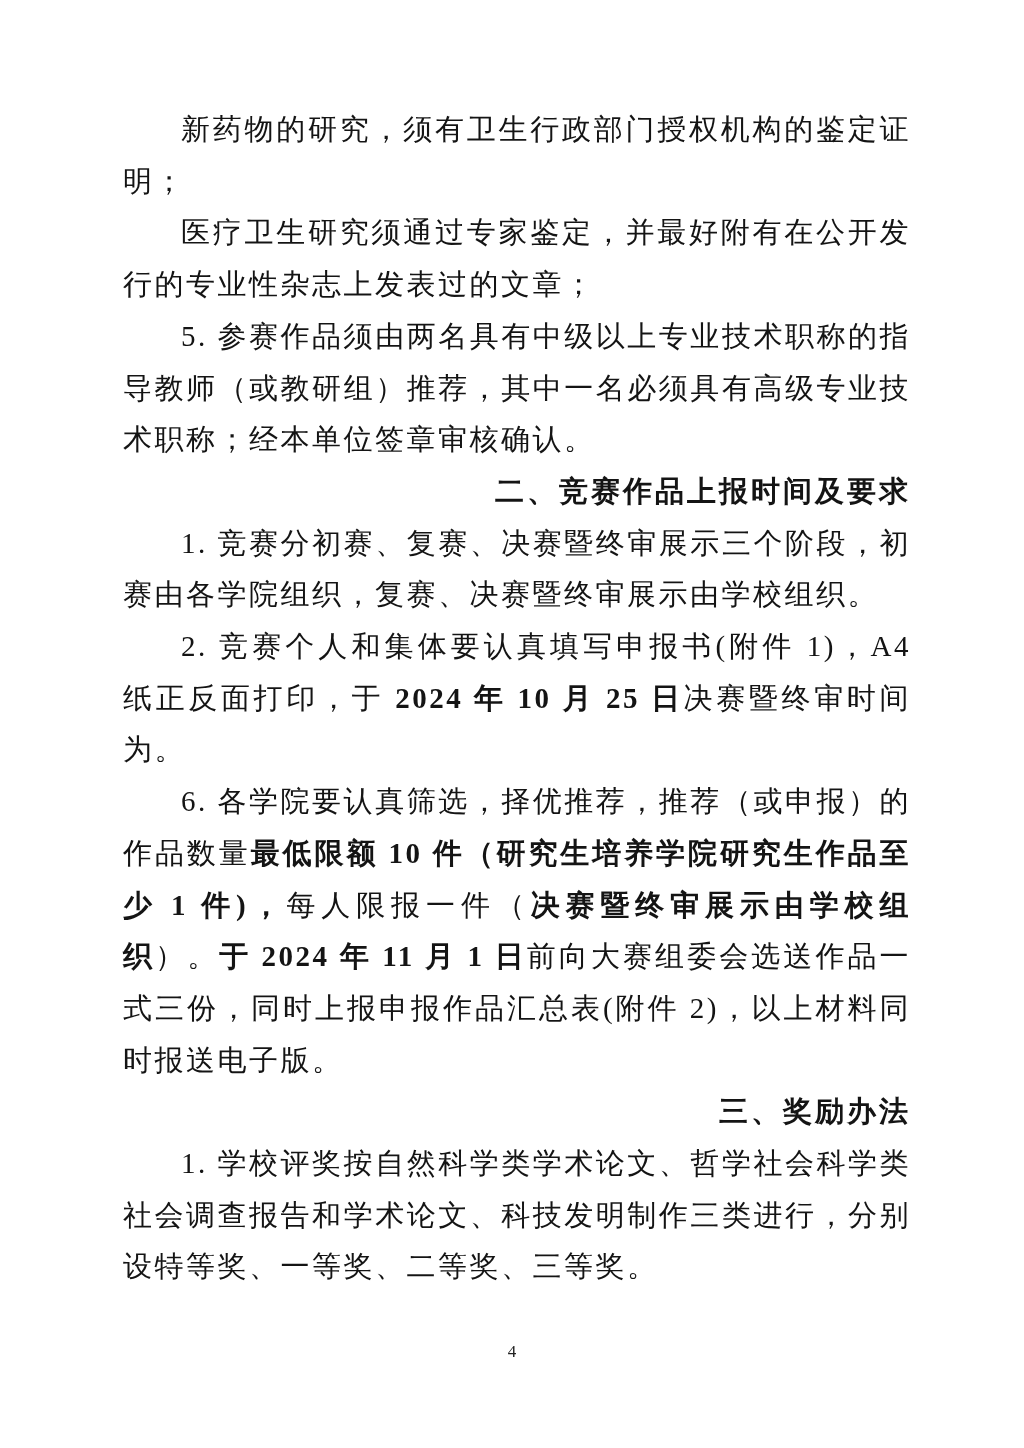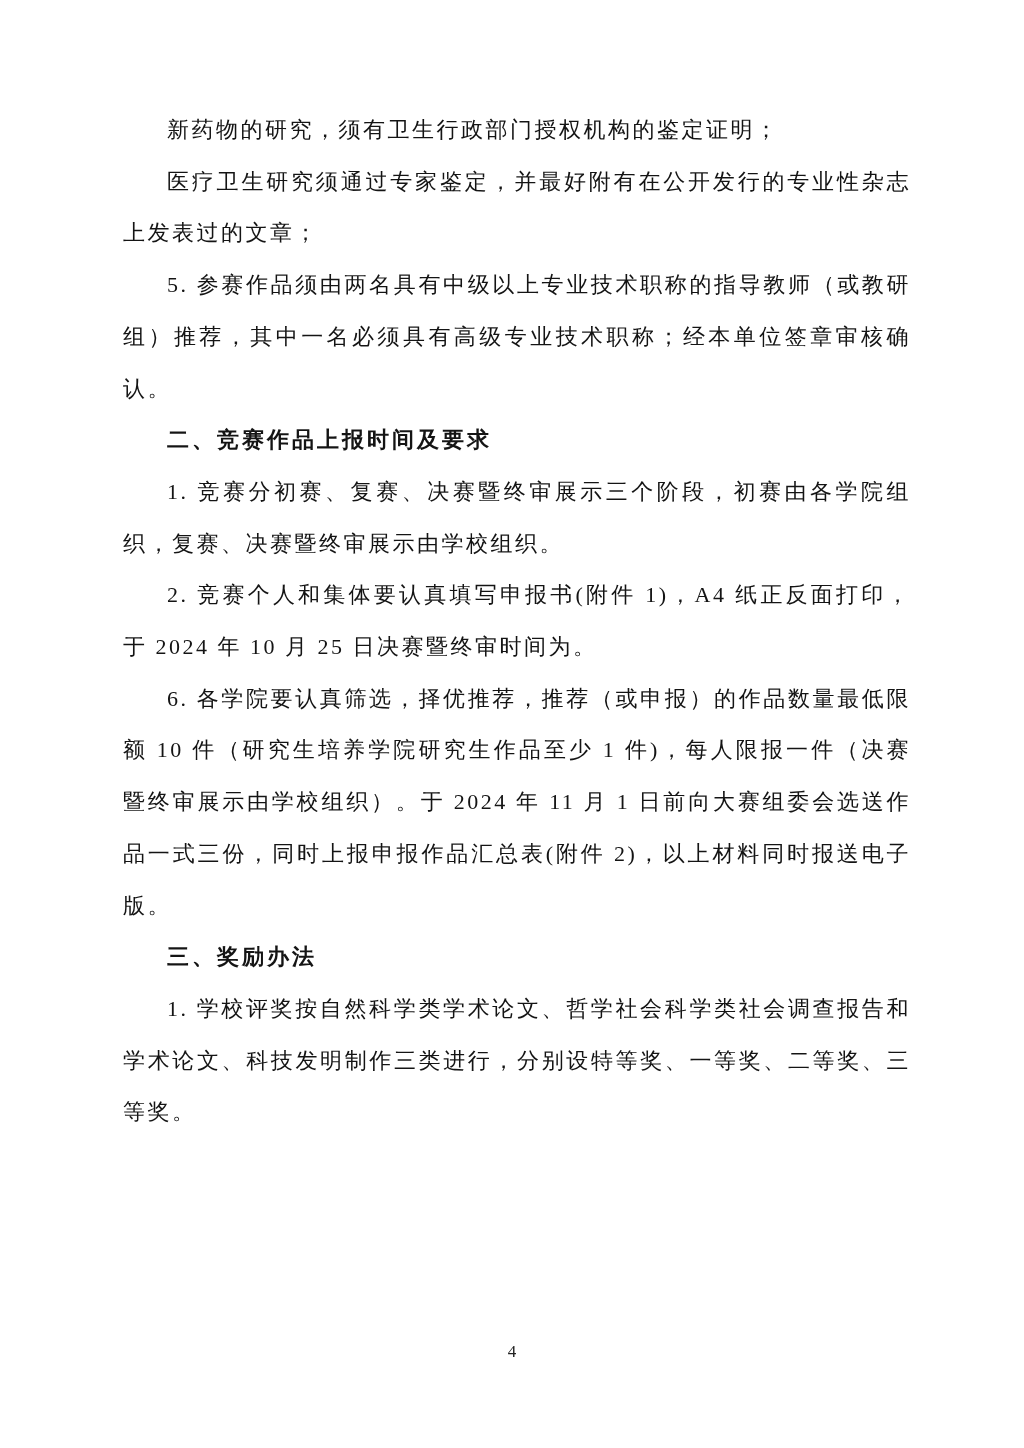--- a/index.html
+++ b/index.html
@@ -14,39 +14,39 @@
     background: #ffffff;
     overflow: hidden;
     font-family: "Liberation Serif", "DejaVu Serif", serif;
     color: #141414;
   }
   .text-block {
     position: absolute;
     left: 123px;
     top: 104px;
     width: 788px;
-    font-size: 22px;
+    font-size: 29px;
     line-height: 51.7px;
     letter-spacing: 2.5px;
     text-align: justify;
     text-justify: inter-character;
   }
   .text-block p {
     margin: 0;
     padding: 0;
     text-indent: 2em;
   }
   p.heading {
     font-family: "Liberation Sans", "DejaVu Sans", sans-serif;
     font-weight: bold;
-    text-align: left;
+    text-align: right;
     letter-spacing: 3px;
   }
   .text-block b {
-    font-weight: normal;
+    font-weight: bold;
   }
   .page-number {
     position: absolute;
     left: 0;
     right: 0;
     top: 1340px;
     text-align: center;
     font-size: 17px;
     line-height: 24px;
     color: #222222;

